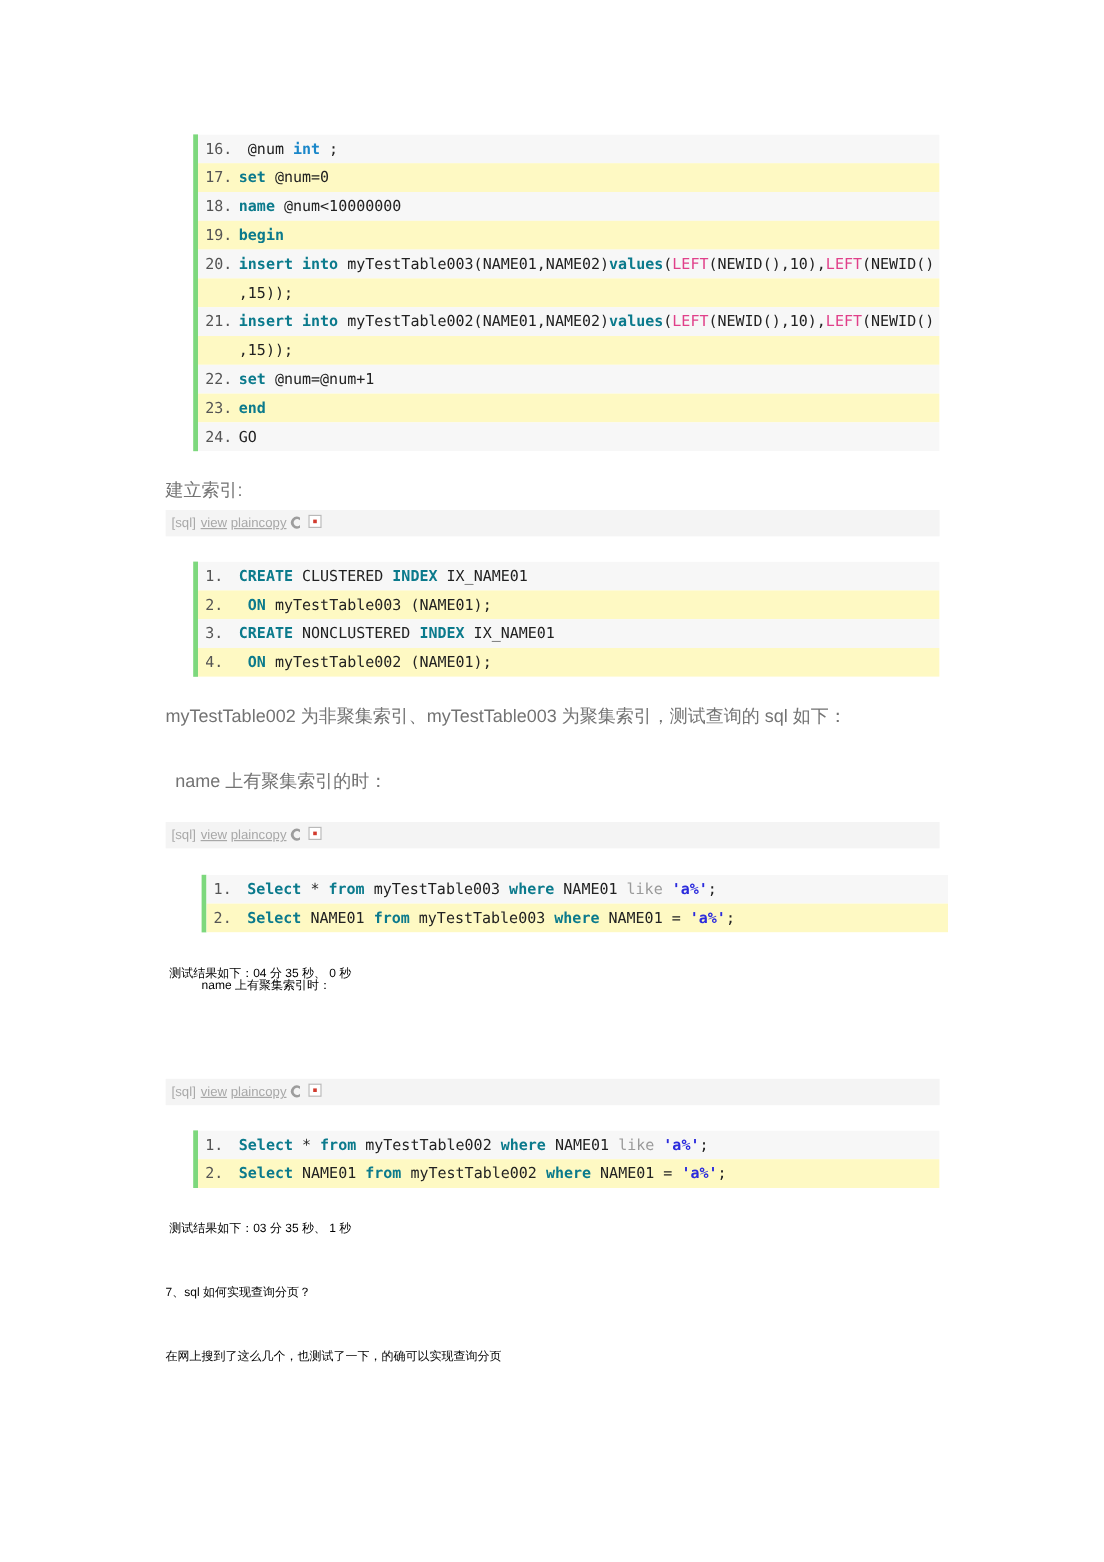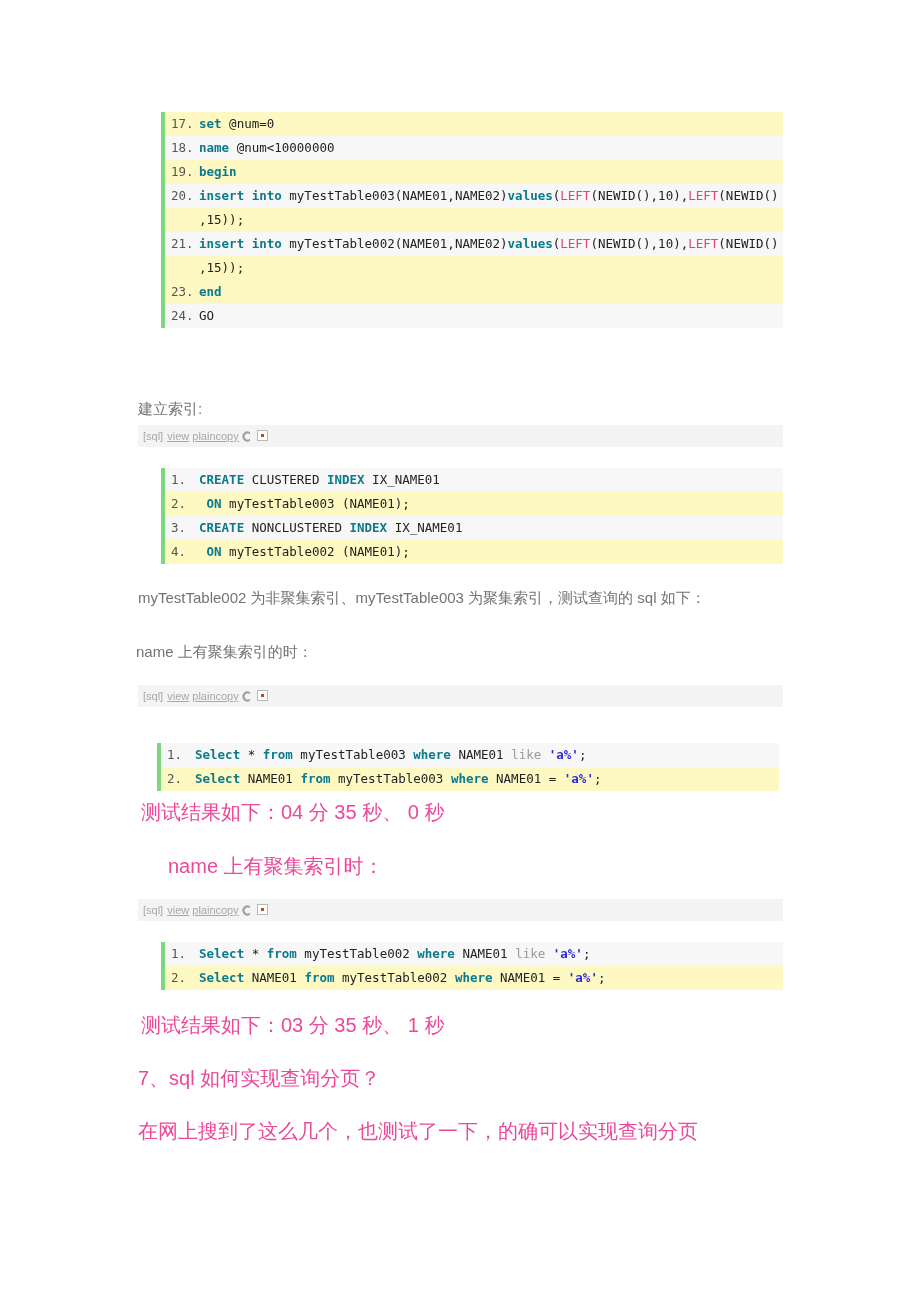--- a/index.html
+++ b/index.html
@@ -116,43 +116,45 @@
     width: 3px;
     height: 3px;
     background: #d23b2e;
     margin: 3px auto 0 auto;
   }
 
   
   .prose {
     position: absolute;
     font-family: "Liberation Sans", sans-serif;
-    font-size: 20px;
+    font-size: 10px;
     line-height: 22px;
-    color: #ec4899;
+    color: #000000;
     white-space: nowrap;
   }
   .prose.big {
     font-size: 15px;
     color: #737373;
   }
 </style>
 </head>
 <body>
 
 <div class="page">
 
   <div class="codebox" id="cb1" style="left:161px; top:112px; width:622px;">
+      <div class="row alt"><span class="ln">16.</span><span class="plain">      @num </span><span class="kw2">int</span><span class="plain"> ;</span></div>
       <div class="row"><span class="ln">17.</span><span class="kw">set</span><span class="plain"> @num=0</span></div>
       <div class="row alt"><span class="ln">18.</span><span class="kw">name</span><span class="plain"> @num&lt;10000000</span></div>
       <div class="row"><span class="ln">19.</span><span class="kw">begin</span></div>
       <div class="row alt"><span class="ln">20.</span><span class="kw">insert</span><span class="plain"> </span><span class="kw">into</span><span class="plain"> myTestTable003(NAME01,NAME02)</span><span class="kw">values</span><span class="plain">(</span><span class="fn">LEFT</span><span class="plain">(NEWID(),10),</span><span class="fn">LEFT</span><span class="plain">(NEWID()</span></div>
       <div class="row"><span class="ln blank">.</span><span class="plain">,15));</span></div>
       <div class="row alt"><span class="ln">21.</span><span class="kw">insert</span><span class="plain"> </span><span class="kw">into</span><span class="plain"> myTestTable002(NAME01,NAME02)</span><span class="kw">values</span><span class="plain">(</span><span class="fn">LEFT</span><span class="plain">(NEWID(),10),</span><span class="fn">LEFT</span><span class="plain">(NEWID()</span></div>
       <div class="row"><span class="ln blank">.</span><span class="plain">,15));</span></div>
+      <div class="row alt"><span class="ln">22.</span><span class="kw">set</span><span class="plain"> @num=@num+1</span></div>
       <div class="row"><span class="ln">23.</span><span class="kw">end</span></div>
       <div class="row alt"><span class="ln">24.</span><span class="plain">GO</span></div>
     </div>
 
   <div class="prose big" style="left:138px; top:398px;">建立索引:</div>
 
   <div class="toolbar" style="left:138px; top:425px; width:645px;">
     <span class="tag">[sql]</span><span class="lnk">view</span> <span class="lnk2">plaincopy</span><span class="ico-c"><svg width="13" height="13" viewBox="0 0 13 13">
           <path d="M11 2.2 A5 5 0 1 0 11 10.8 L11 8.4 A3 3 0 1 1 11 4.6 Z" fill="#9d9d9d"></path>
         </svg></span><span class="ico-sq"><i></i></span>
@@ -160,36 +162,36 @@
 
   <div class="codebox" id="cb2" style="left:161px; top:468px; width:622px;">
       <div class="row alt"><span class="ln">1.</span><span class="kw">CREATE</span><span class="plain"> CLUSTERED </span><span class="kw">INDEX</span><span class="plain"> IX_NAME01</span></div>
       <div class="row"><span class="ln">2.</span><span class="plain">    </span><span class="kw">ON</span><span class="plain"> myTestTable003 (NAME01);</span></div>
       <div class="row alt"><span class="ln">3.</span><span class="kw">CREATE</span><span class="plain"> NONCLUSTERED </span><span class="kw">INDEX</span><span class="plain"> IX_NAME01</span></div>
       <div class="row"><span class="ln">4.</span><span class="plain">    </span><span class="kw">ON</span><span class="plain"> myTestTable002 (NAME01);</span></div>
     </div>
 
   <div class="prose big" style="left:138px; top:587px;">myTestTable002 为非聚集索引、myTestTable003 为聚集索引，测试查询的 sql 如下：</div>
 
-  <div class="prose big" style="left:136px; top:641px;">name 上有聚集索引的时：</div>
+  <div class="prose big" style="left:146px; top:641px;">name 上有聚集索引的时：</div>
 
   <div class="toolbar" style="left:138px; top:685px; width:645px;">
     <span class="tag">[sql]</span><span class="lnk">view</span> <span class="lnk2">plaincopy</span><span class="ico-c"><svg width="13" height="13" viewBox="0 0 13 13">
           <path d="M11 2.2 A5 5 0 1 0 11 10.8 L11 8.4 A3 3 0 1 1 11 4.6 Z" fill="#9d9d9d"></path>
         </svg></span><span class="ico-sq"><i></i></span>
   </div>
 
-  <div class="codebox" id="cb3" style="left:157px; top:729px; width:622px;margin-top:14px;">
+  <div class="codebox" id="cb3" style="left:168px; top:729px; width:622px;">
       <div class="row alt"><span class="ln">1.</span><span class="kw">Select</span><span class="plain"> * </span><span class="kw">from</span><span class="plain">  myTestTable003  </span><span class="kw">where</span><span class="plain"> NAME01 </span><span class="dim">like</span><span class="plain"> </span><span class="str">'a%'</span><span class="plain">;</span></div>
       <div class="row"><span class="ln">2.</span><span class="kw">Select</span><span class="plain"> NAME01 </span><span class="kw">from</span><span class="plain">  myTestTable003  </span><span class="kw">where</span><span class="plain"> NAME01 =  </span><span class="str">'a%'</span><span class="plain">;</span></div>
     </div>
 
   <div class="prose" style="left:141px; top:801px;">测试结果如下：04 分 35 秒、 0 秒</div>
 
-  <div class="prose" style="left:168px; top:855px;">name 上有聚集索引时：</div>
+  <div class="prose" style="left:168px; top:811px;">name 上有聚集索引时：</div>
 
   <div class="toolbar" style="left:138px; top:899px; width:645px;">
     <span class="tag">[sql]</span><span class="lnk">view</span> <span class="lnk2">plaincopy</span><span class="ico-c"><svg width="13" height="13" viewBox="0 0 13 13">
           <path d="M11 2.2 A5 5 0 1 0 11 10.8 L11 8.4 A3 3 0 1 1 11 4.6 Z" fill="#9d9d9d"></path>
         </svg></span><span class="ico-sq"><i></i></span>
   </div>
 
   <div class="codebox" id="cb4" style="left:161px; top:942px; width:622px;">
       <div class="row alt"><span class="ln">1.</span><span class="kw">Select</span><span class="plain"> * </span><span class="kw">from</span><span class="plain">  myTestTable002  </span><span class="kw">where</span><span class="plain"> NAME01 </span><span class="dim">like</span><span class="plain"> </span><span class="str">'a%'</span><span class="plain">;</span></div>
       <div class="row"><span class="ln">2.</span><span class="kw">Select</span><span class="plain"> NAME01 </span><span class="kw">from</span><span class="plain">  myTestTable002  </span><span class="kw">where</span><span class="plain"> NAME01 =  </span><span class="str">'a%'</span><span class="plain">;</span></div>

